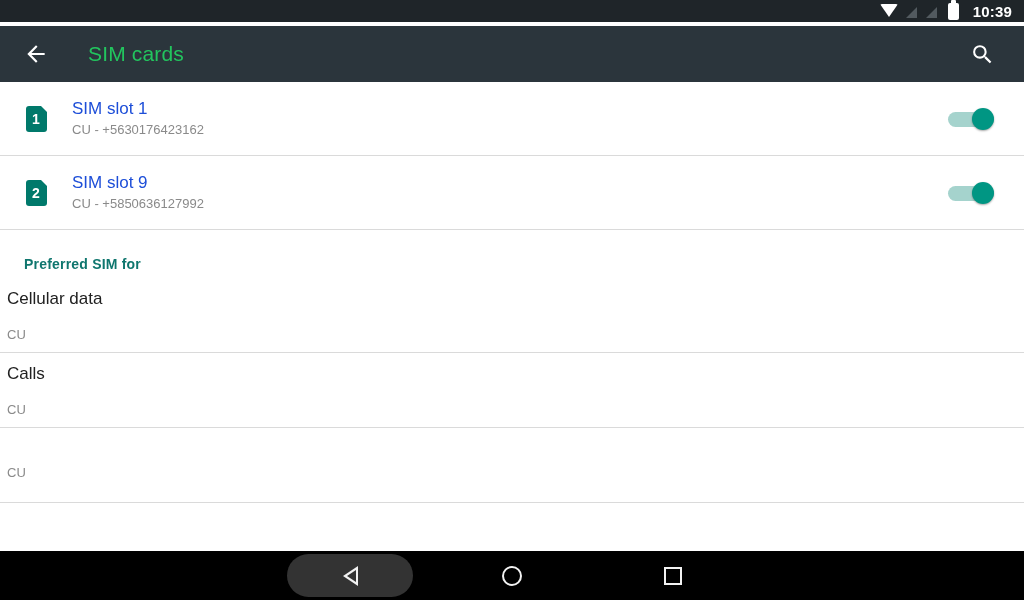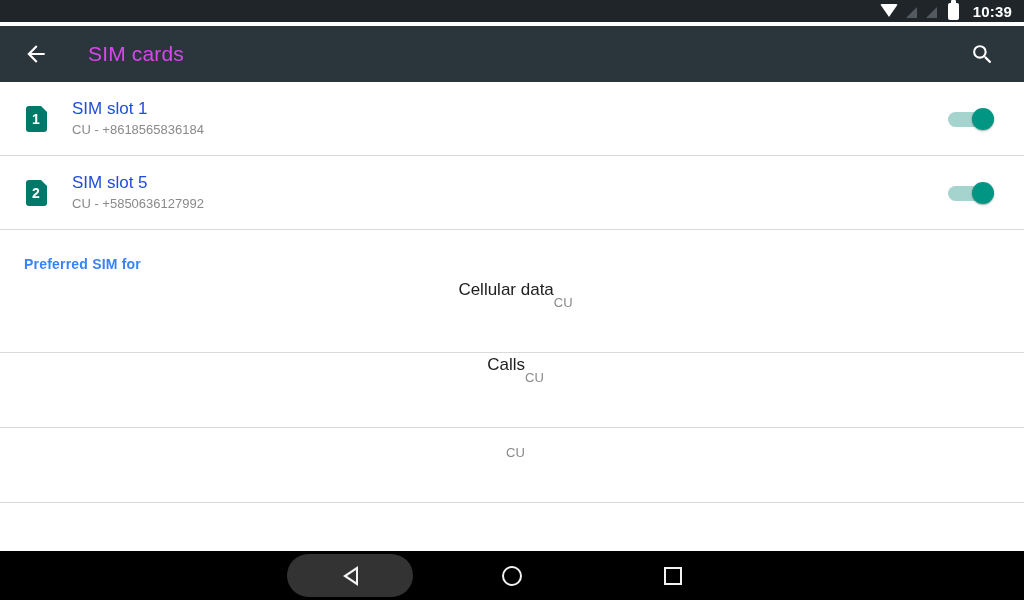--- a/index.html
+++ b/index.html
@@ -100,21 +100,21 @@
   #back-button {
     width: 56px;
     height: 56px;
     margin-left: 8px;
     display: flex;
     align-items: center;
     justify-content: center;
     cursor: pointer;
   }
   #app-title {
-    color: #d946ef;
+    color: #22c55e;
     font-size: 21px;
     margin-left: 24px;
     letter-spacing: 0.15px;
   }
   #search-button {
     width: 56px;
     height: 56px;
     margin-left: auto;
     margin-right: 14px;
     display: flex;
@@ -210,28 +210,28 @@
 
   #section-header {
     height: 48px;
     display: flex;
     align-items: flex-end;
     padding: 0 0 6px 24px;
   }
   #section-header span {
     font-size: 14px;
     font-weight: bold;
-    color: #3b82f6;
+    color: #0f766e;
     letter-spacing: 0.2px;
   }
 
   .pref-row {
     height: 74px;
     display: flex;
-    flex-direction: row;
+    flex-direction: column;
     justify-content: center;
     padding-left: 7px;
     cursor: pointer;
   }
   .pref-title {
     font-size: 17px;
     color: #212121;
     line-height: 23px;
   }
   .pref-sub {
@@ -331,36 +331,36 @@
   </div>
 
   <div id="content">
 
     <div class="sim-row">
       <div class="sim-badge-wrap">
         <div class="sim-badge">1</div>
       </div>
       <div class="row-text">
         <div class="row-title">SIM slot 1</div>
-        <div class="row-sub">CU - +8618565836184</div>
+        <div class="row-sub">CU - +5630176423162</div>
       </div>
       <div class="toggle">
         <div class="toggle-track"></div>
         <div class="toggle-thumb"></div>
       </div>
     </div>
 
     <div class="divider"></div>
 
     <div class="sim-row">
       <div class="sim-badge-wrap">
         <div class="sim-badge">2</div>
       </div>
       <div class="row-text">
-        <div class="row-title">SIM slot 5</div>
+        <div class="row-title">SIM slot 9</div>
         <div class="row-sub">CU - +5850636127992</div>
       </div>
       <div class="toggle">
         <div class="toggle-track"></div>
         <div class="toggle-thumb"></div>
       </div>
     </div>
 
     <div class="divider"></div>
 

